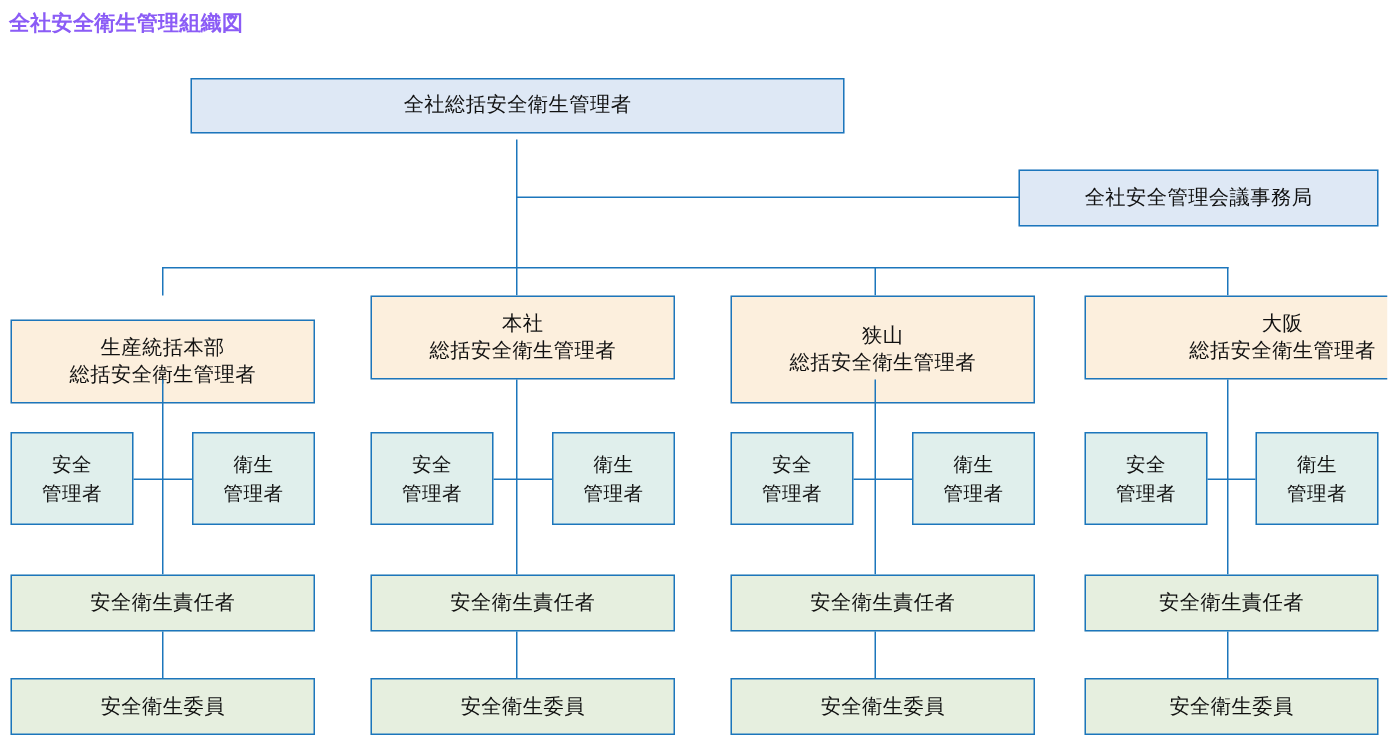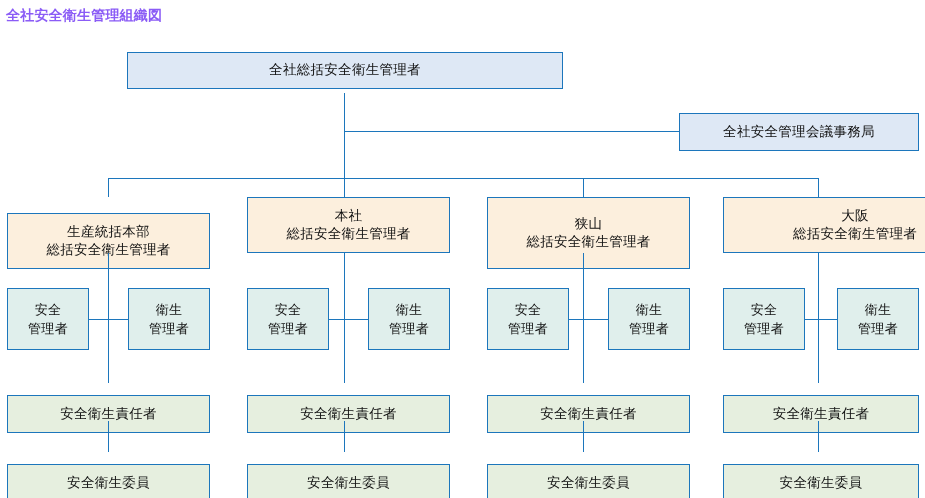--- a/index.html
+++ b/index.html
@@ -39,21 +39,21 @@
     text-align: center;
     font-size: 13.5px;
     line-height: 1.35;
     color: #101010;
     letter-spacing: 0.3px;
     white-space: pre-line;
   }
   .node.blue  { background: #dee8f5; }
   .node.beige { background: #fcefdd; }
   .node.mint  { background: #e0efec; }
-  .node.green { background: #e6efdf; margin-top: 12px; }
+  .node.green { background: #e6efdf; }
 
   .node.two-line { font-size: 13.5px; }
   .node.small { font-size: 13px; line-height: 1.5; }
 
   .conn {
     position: absolute;
     background: #1c76bc;
   }
   .conn.h { height: 1.4px; }
   .conn.v { width: 1.4px; }

